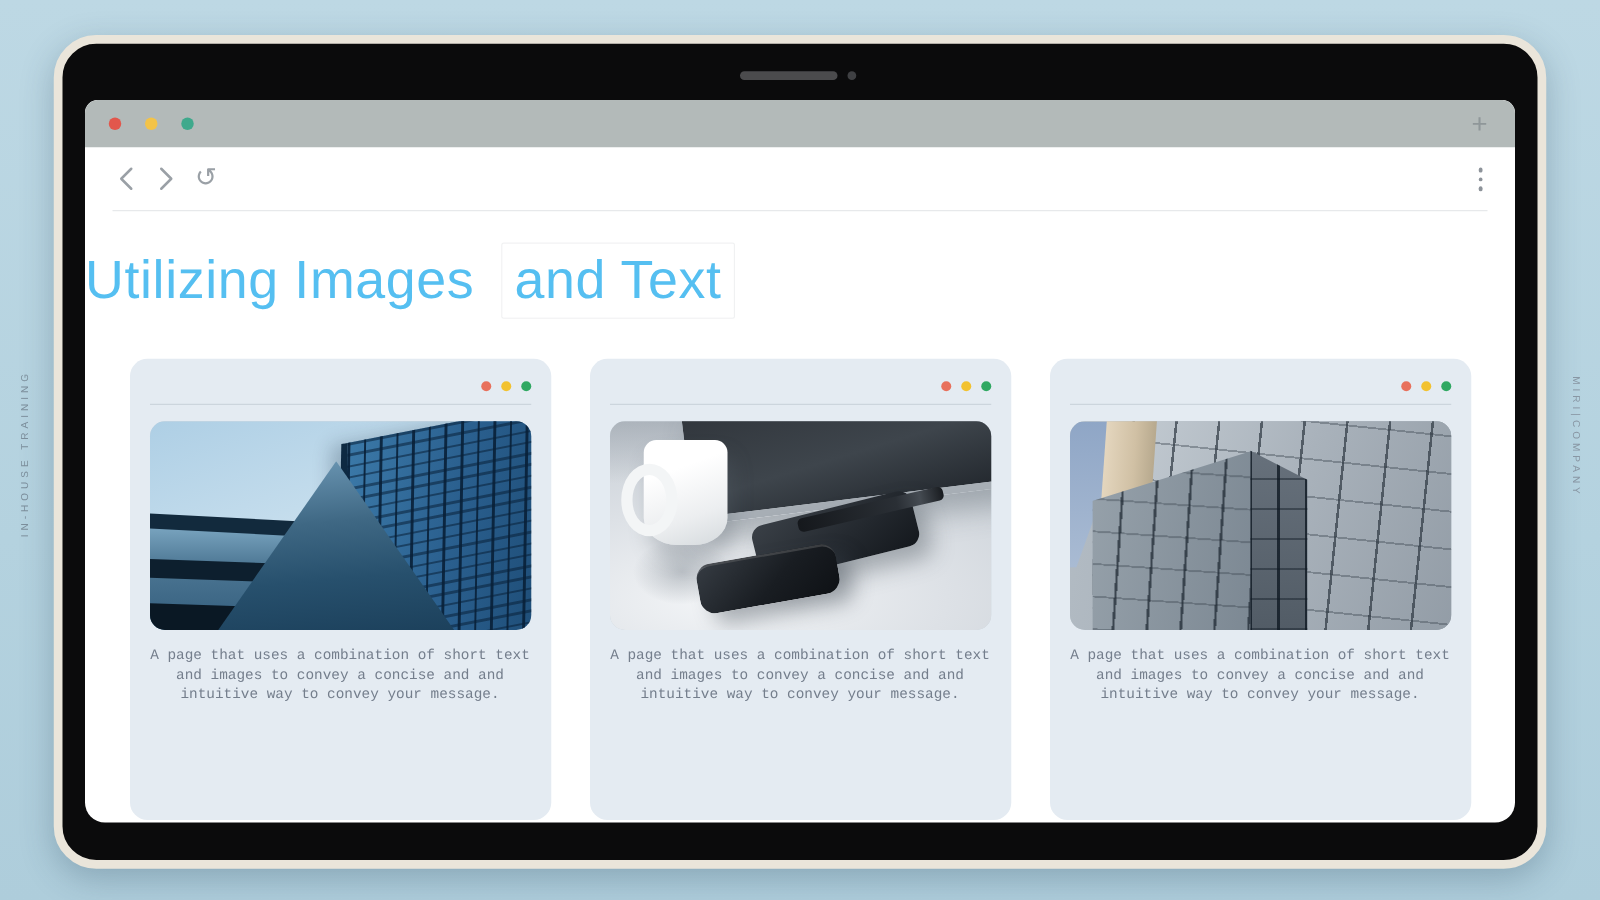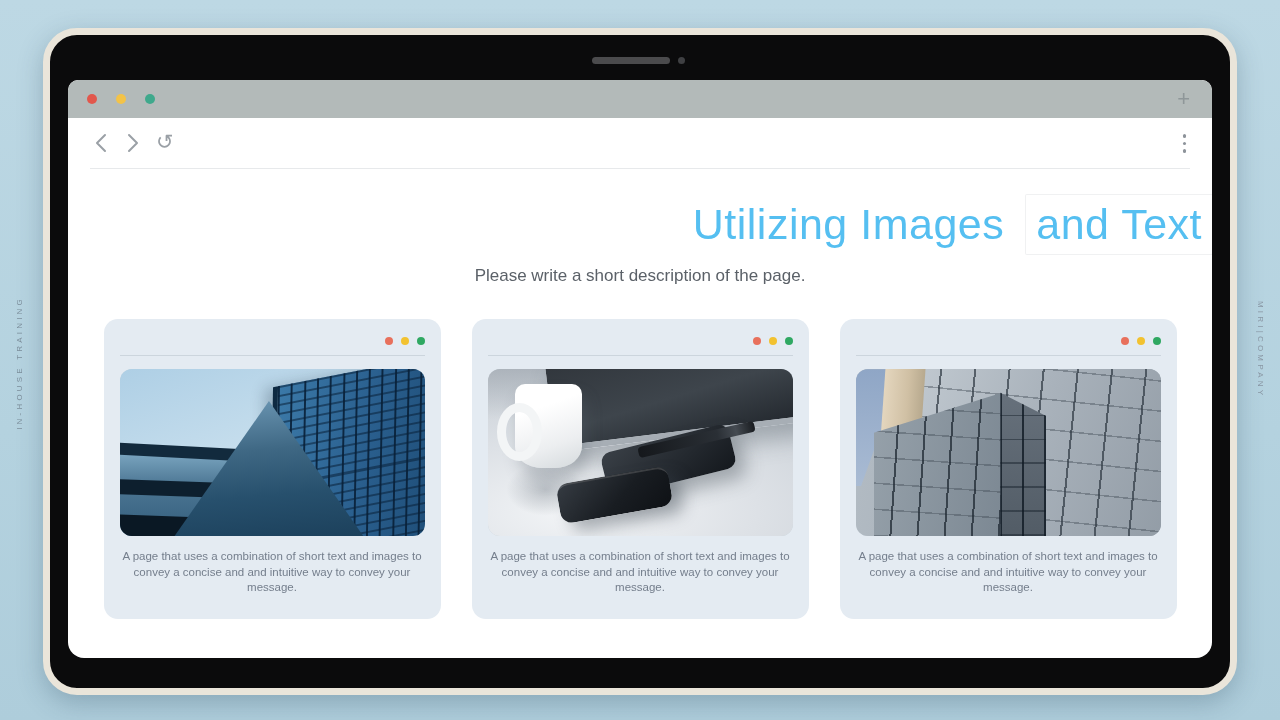--- a/index.html
+++ b/index.html
@@ -35,31 +35,31 @@
   .urlbar{flex:1;height:28px;margin-left:26px;margin-right:62px;border-radius:14px;
           background:#edf0f3;display:flex;align-items:center;padding-left:17px;}
   .urltext{font-size:10px;letter-spacing:2.2px;color:#9aa0a6;}
   .kebab{position:absolute;right:20px;top:14px;display:flex;flex-direction:column;gap:4px;
          padding:2px 6px;}
   .kebab i{width:3.5px;height:3.5px;border-radius:50%;background:#8d939a;}
   .navdivider{height:1px;background:#e7e9eb;margin:0 22px;}
 
   
   .content{position:relative;height:489px;}
-  .titlerow{margin-top:26px;text-align:right;font-size:43px;line-height:1.1;
+  .titlerow{margin-top:26px;text-align:left;font-size:43px;line-height:1.1;
             color:#55bff1;letter-spacing:.5px;font-weight:400;}
   .t2wrap{position:relative;display:inline-block;margin-left:22px;padding:6px 10px;}
   .t2box{position:absolute;inset:0;box-shadow:0 0 0 1px rgba(130,140,150,.12);
          background:rgba(255,255,255,.6);border-radius:1px;}
   .t2wrap span{position:relative;}
   .subtitle{margin-top:12px;text-align:center;font-size:17px;color:#5b6168;}
 
   .cards{display:flex;justify-content:center;gap:31px;margin-top:33px;}
-  .card{width:337px;height:300px;background:#e4ebf2;border-radius:14px;
-        padding:0 16px;box-sizing:border-box;}
+  .card{width:337px;height:369px;background:#e4ebf2;border-radius:14px;
+        padding:0 16px;box-sizing:border-box;font-family:Liberation Mono, monospace;}
   .cdots{display:flex;gap:8px;justify-content:flex-end;padding-top:18px;}
   .cdot{width:8px;height:8px;border-radius:50%;}
   .cdot.r{background:#e8705c}.cdot.y{background:#f2c230}.cdot.g{background:#2fa862}
   .cdivider{height:1px;background:#ccd5dd;margin-top:10px;}
   .photo{position:relative;margin-top:13px;height:167px;border-radius:12px;overflow:hidden;
          background:#c7d2da;}
   .cdesc{margin-top:13px;font-size:11.5px;line-height:1.35;color:#747e8c;text-align:center;}
 
   
   .p1-sky{position:absolute;inset:0;
@@ -185,21 +185,20 @@
             <i></i>
           </div>
       </div>
       <div class="navdivider"></div>
 
       <div class="content">
 
         <div class="titlerow">
           <span>Utilizing Images</span><span class="t2wrap"><i class="t2box"></i><span>and Text</span></span>
         </div>
-        <div class="subtitle">Please write a short description of the page.</div>
 
         <div class="cards">
 
           <div class="card">
             <div class="cdots">
               <span class="cdot r"></span>
               <span class="cdot y"></span>
               <span class="cdot g"></span>
             </div>
             <div class="cdivider"></div>

